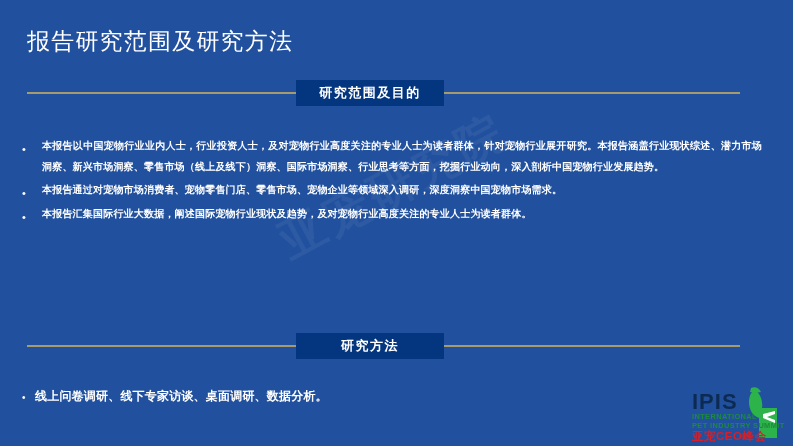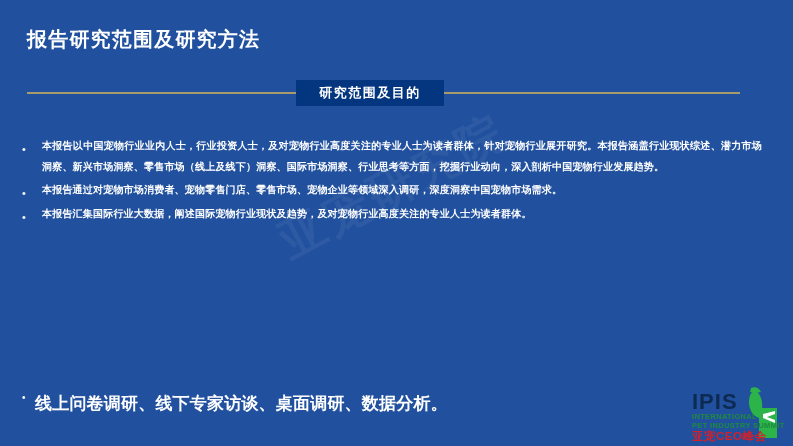--- a/index.html
+++ b/index.html
@@ -36,22 +36,22 @@
     white-space: nowrap;
     pointer-events: none;
     user-select: none;
   }
 
   
   .slide-title {
     position: absolute;
     left: 27px;
     top: 26px;
-    font-size: 20px;
-    font-weight: 700;
+    font-size: 23px;
+    font-weight: 400;
     color: #ffffff;
     letter-spacing: 1.2px;
     white-space: nowrap;
   }
 
   
   .section-head {
     position: absolute;
     left: 0;
     width: 793px;
@@ -114,21 +114,21 @@
   .bullet-text {
     flex: 1 1 auto;
     color: #ffffff;
     font-size: 10px;
     font-weight: 700;
     line-height: 20.5px;
     letter-spacing: 0.2px;
     text-align: justify;
   }
   #bullets-method .bullet-dot { width: 13px; padding-top: 7px; font-size: 10px; }
-  #bullets-method .bullet-text { font-size: 17px; margin-top: 8px; }
+  #bullets-method .bullet-text { font-size: 12px; }
 
   
   .logo {
     position: absolute;
     left: 689px;
     top: 384px;
     width: 106px;
     height: 60px;
   }
   .logo svg { display: block; }
@@ -157,20 +157,26 @@
     <div class="bullet-row">
       <span class="bullet-dot">•</span>
       <span class="bullet-text">本报告通过对宠物市场消费者、宠物零售门店、零售市场、宠物企业等领域深入调研，深度洞察中国宠物市场需求。</span>
     </div>
     <div class="bullet-row">
       <span class="bullet-dot">•</span>
       <span class="bullet-text">本报告汇集国际行业大数据，阐述国际宠物行业现状及趋势，及对宠物行业高度关注的专业人士为读者群体。</span>
     </div>
   </div>
 
+  <div class="section-head" id="head-method">
+    <div class="rule"></div>
+    <div class="chip">
+      <span class="chip-label">研究方法</span>
+    </div>
+  </div>
 
   <div class="bullets" id="bullets-method">
     <div class="bullet-row">
       <span class="bullet-dot">•</span>
       <span class="bullet-text">线上问卷调研、线下专家访谈、桌面调研、数据分析。</span>
     </div>
   </div>
 
   <div class="logo">
     <svg width="106" height="60" viewBox="0 0 106 60" xmlns="http://www.w3.org/2000/svg">

